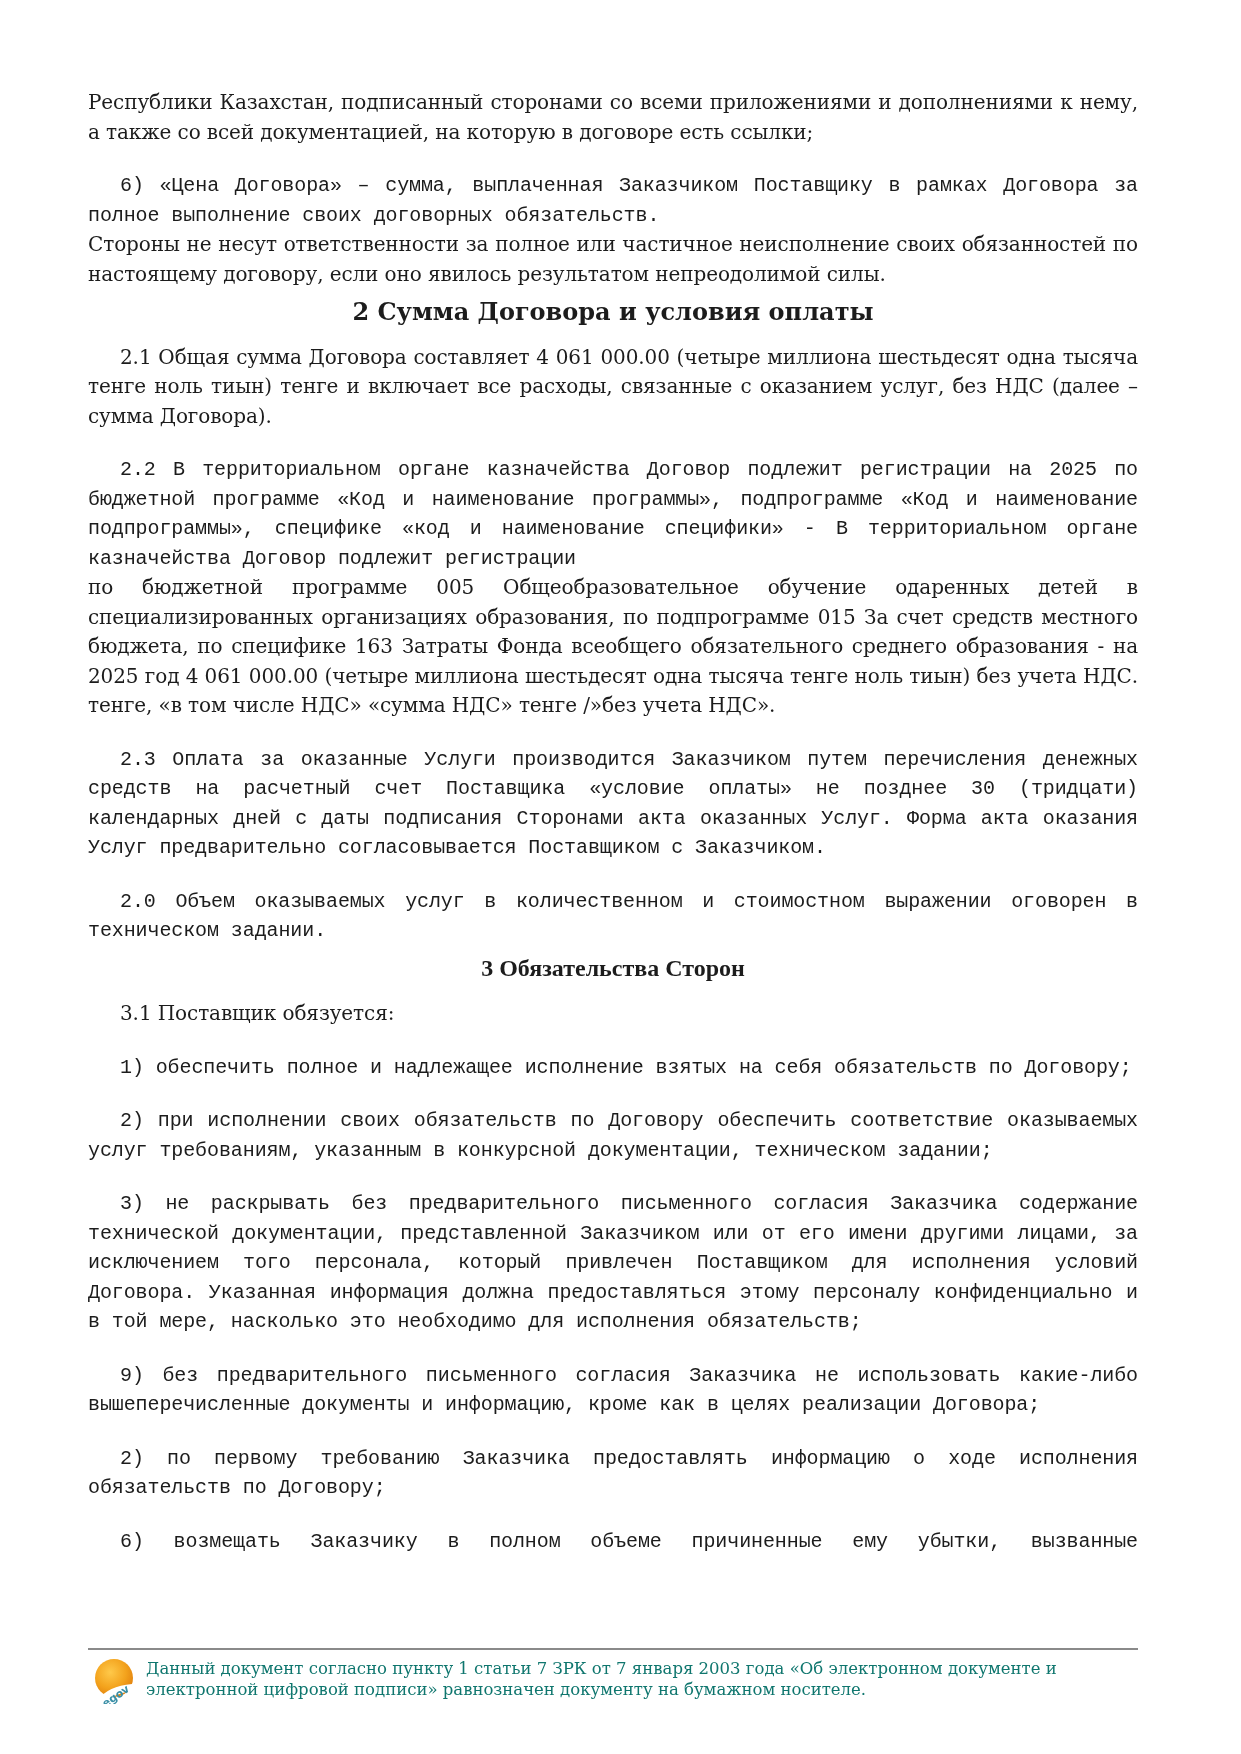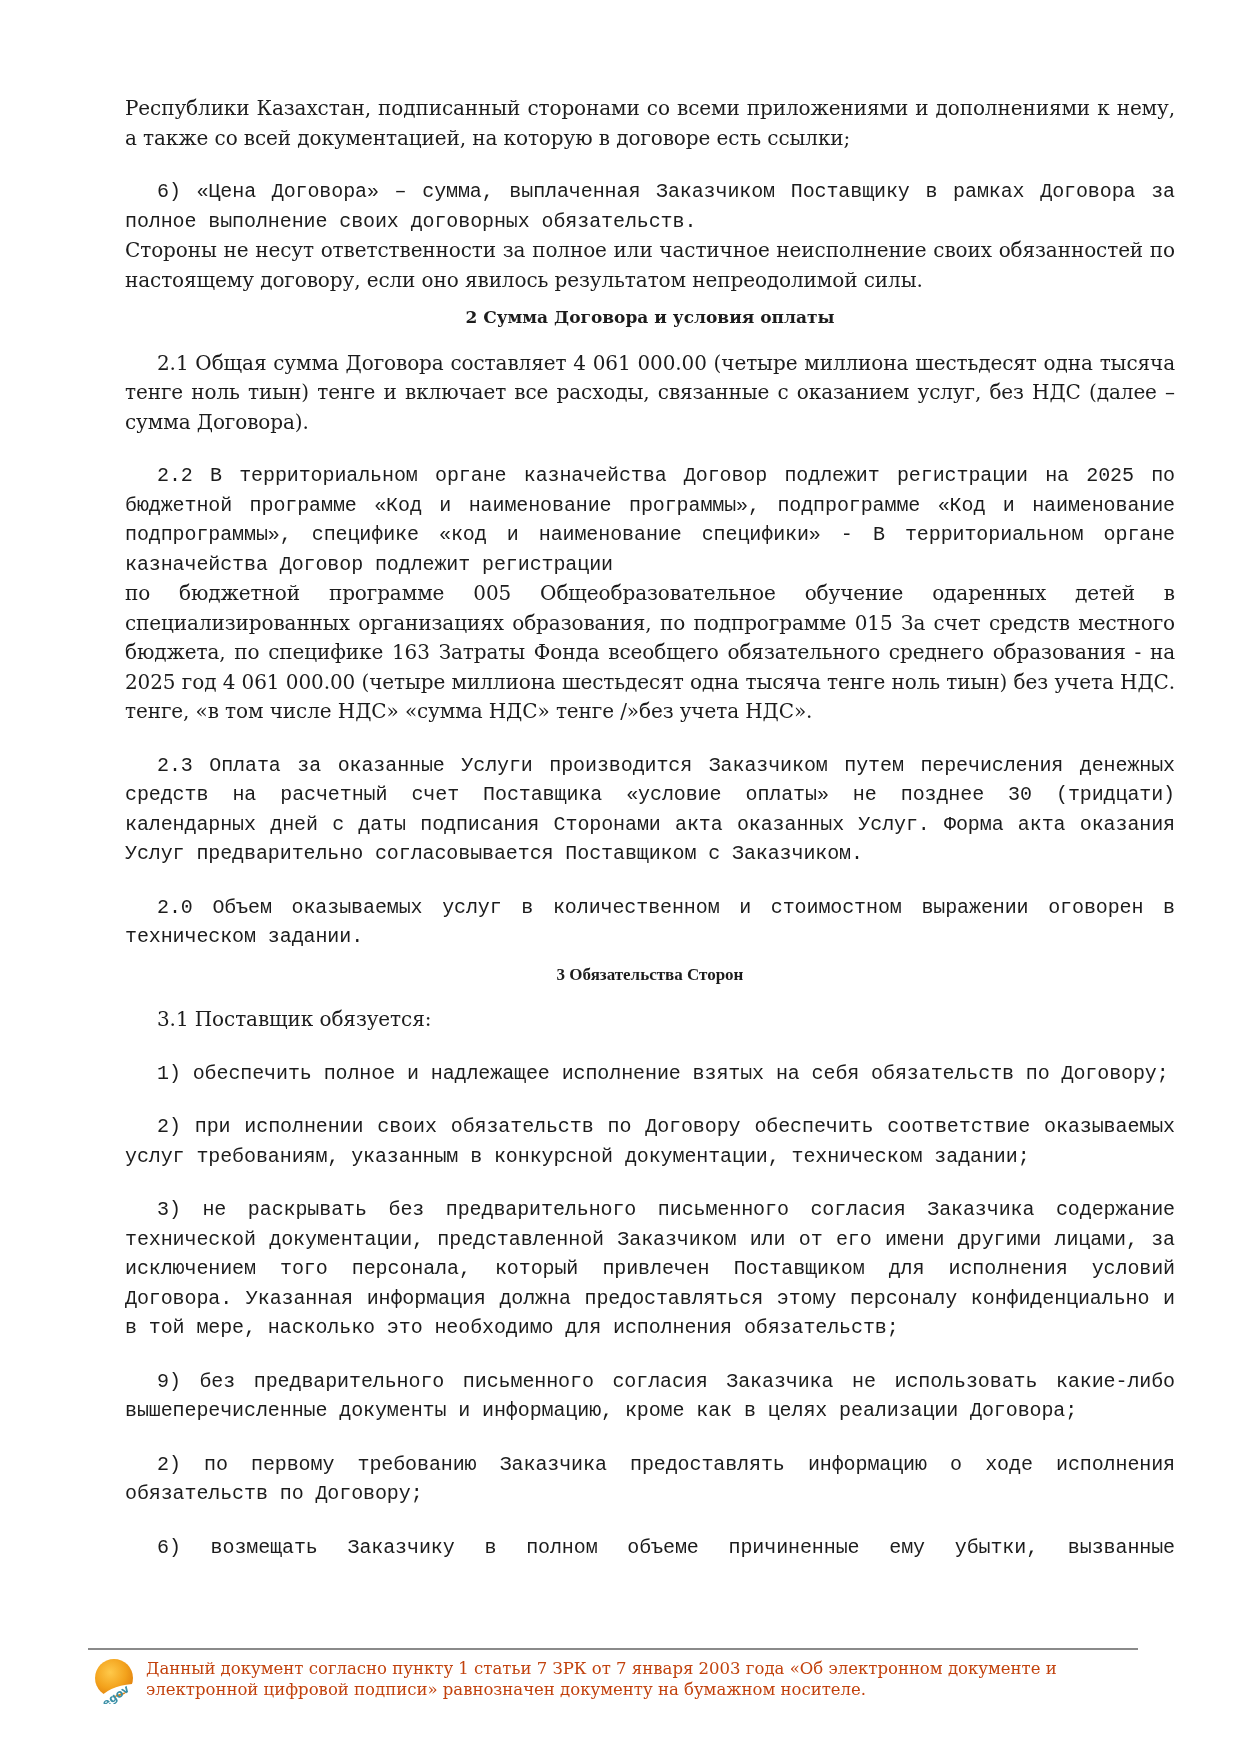--- a/index.html
+++ b/index.html
@@ -11,35 +11,34 @@
       width: 1241px;
       height: 1754px;
       position: relative;
       overflow: hidden;
       font-family: "DejaVu Serif", serif;
       color: #1c1c1c;
     }
     .page {
       position: absolute;
       left: 88px;
-      top: 94px;
+      top: 88px;
       width: 1050px;
-      margin-left: 37px;
     }
     .p {
       font-size: 20px;
       line-height: 29.5px;
       text-align: justify;
       margin: 0;
       letter-spacing: -0.1px;
     }
     .indent { text-indent: 32px; }
     .gap { margin-top: 24px; font-family: Liberation Mono, monospace; }
     .heading {
-      font-size: 17px;
+      font-size: 24px;
       line-height: 29.5px;
       font-weight: bold;
       text-align: center;
       margin: 0;
     }
     .h2 { margin-top: 8px; margin-bottom: 16px; }
     .h3 { margin-top: 8px; margin-bottom: 16px; font-family: Liberation Serif, serif; }
     b.code { font-weight: normal; }
     .justify-last { text-align-last: justify; }
 
@@ -57,21 +56,21 @@
       width: 46px;
       height: 48px;
       flex: 0 0 46px;
       margin-left: 4px;
       margin-right: 8px;
       position: relative;
     }
     .footer-text {
       font-size: 16.5px;
       line-height: 21px;
-      color: #c2410c;
+      color: #0f766e;
       margin: 0;
       padding-top: 2px;
     }
   </style>
 </head>
 <body>
 
 <div class="page">
 
   <p class="p">Республики Казахстан, подписанный сторонами со всеми приложениями и дополнениями к нему, а также со всей документацией, на которую в договоре есть ссылки;</p>

